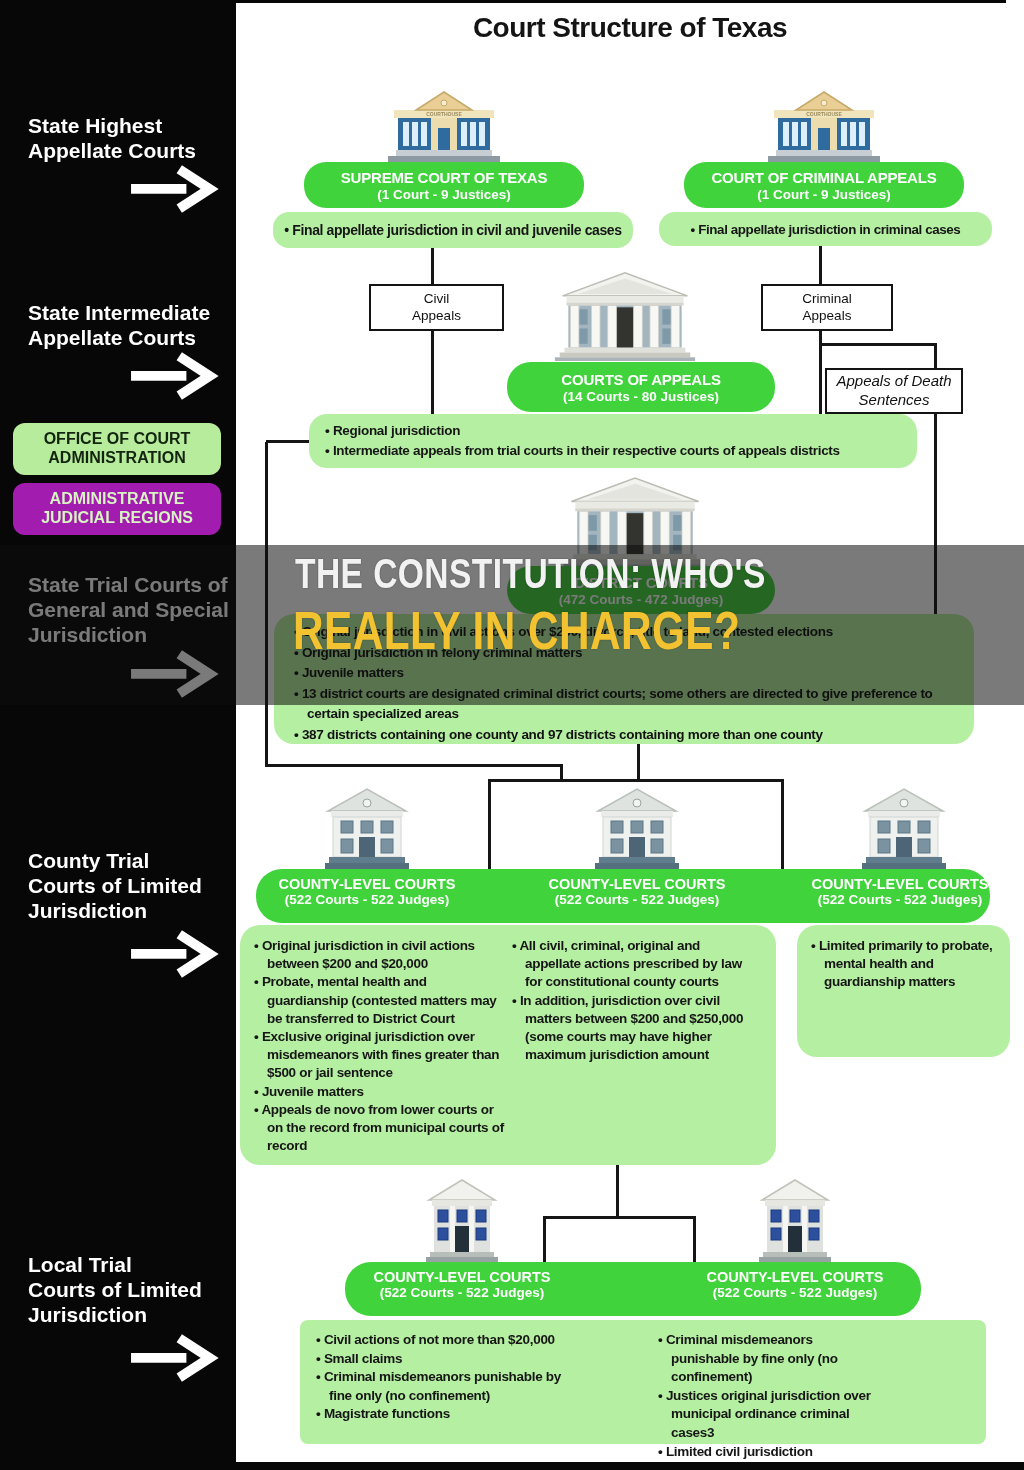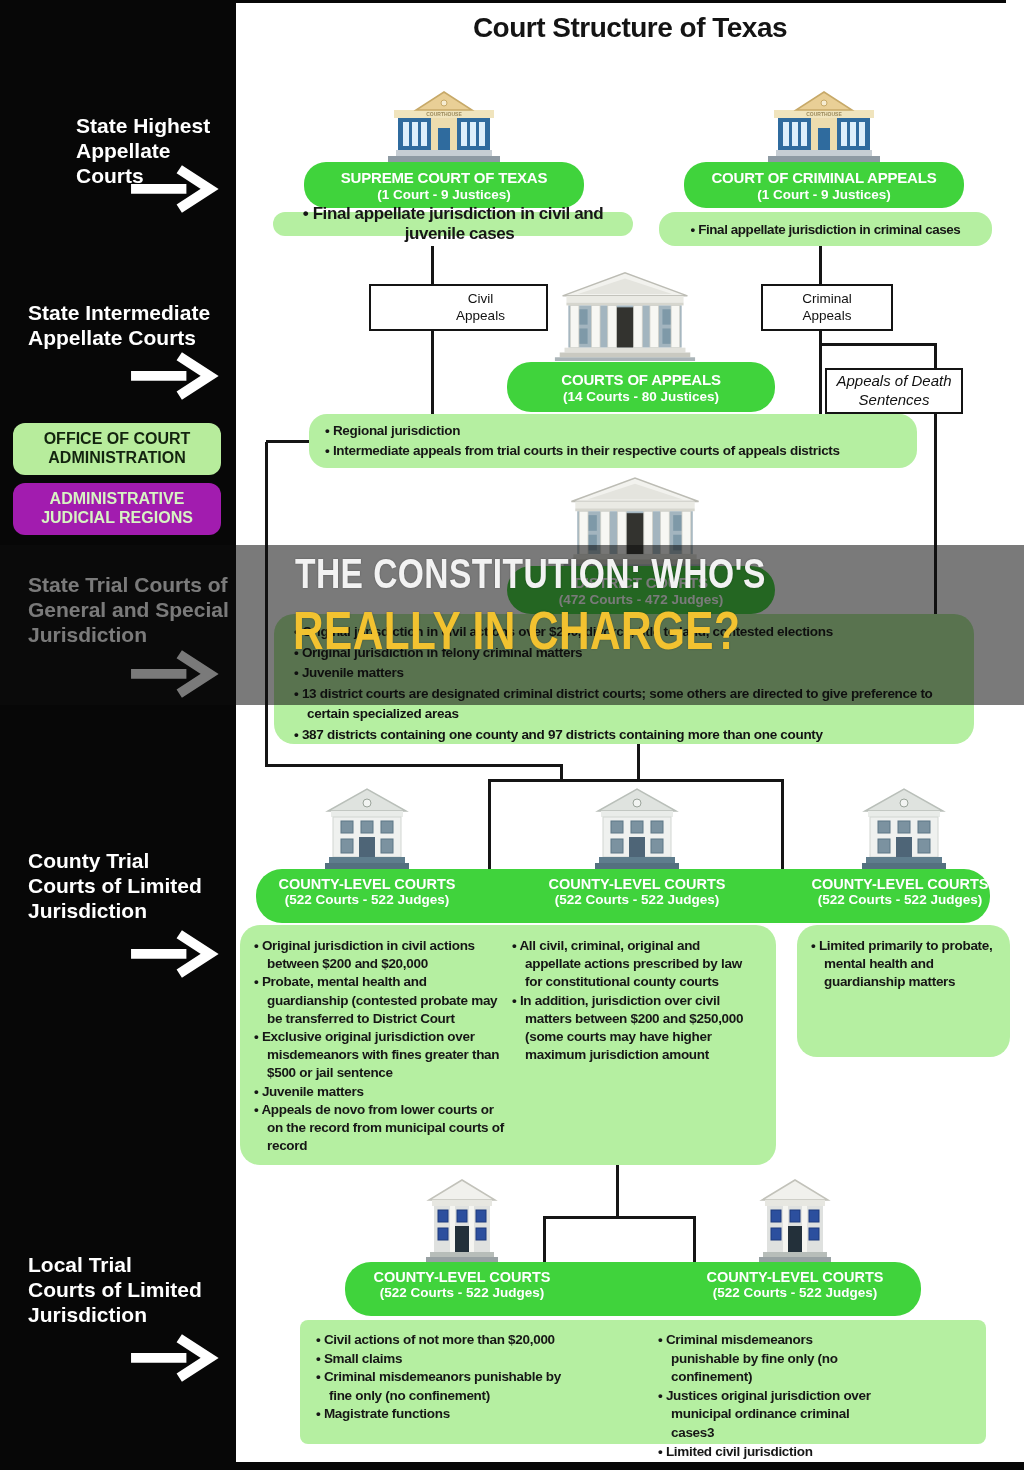--- a/index.html
+++ b/index.html
@@ -122,21 +122,21 @@
       <symbol id="arrow-r" viewBox="0 0 110 56">
         <path d="M8 29 H70" stroke="#ffffff" stroke-width="11" fill="none"></path>
         <path d="M62 7 L96 29 L62 51" stroke="#ffffff" stroke-width="11" fill="none"></path>
       </symbol>
     </defs>
   </svg>
 
   <div class="abs strip" style="left:0;top:0;width:1006px;height:3px;"></div>
 
   <div class="abs sidebar">
-    <div class="side-label" style="top:113px;margin-left:48px;">State Highest
+    <div class="side-label" style="top:113px;">State Highest
 Appellate Courts</div>
     <svg class="icon" style="left:118px;top:163px;" width="110" height="50" viewBox="0 0 110 56">
         <use href="#arrow-r"></use>
       </svg>
     <div class="side-label" style="top:300px;">State Intermediate
 Appellate Courts</div>
     <svg class="icon" style="left:118px;top:350px;" width="110" height="50" viewBox="0 0 110 56">
         <use href="#arrow-r"></use>
       </svg>
     <div class="side-pill" style="top:423px;background:#b7ec9c;color:#13240f;">OFFICE OF COURT
@@ -195,28 +195,28 @@
   <div class="abs gnode" style="left:304px;top:162px;width:280px;height:46px;">
     <div class="t1">SUPREME COURT OF TEXAS</div>
     <div class="t2">(1 Court - 9 Justices)</div>
   </div>
 
   <div class="abs gnode" style="left:684px;top:162px;width:280px;height:46px;">
     <div class="t1">COURT OF CRIMINAL APPEALS</div>
     <div class="t2">(1 Court - 9 Justices)</div>
   </div>
 
-  <div class="abs lnote lnote-center" style="left:273px;top:212px;width:360px;height:24px;font-size:17px;letter-spacing:-0.4px;">
+  <div class="abs lnote lnote-center" style="left:273px;top:212px;width:360px;height:36px;font-size:14px;letter-spacing:-0.4px;">
     <span class="bullet">Final appellate jurisdiction in civil and juvenile cases</span>
   </div>
   <div class="abs lnote lnote-center" style="left:659px;top:212px;width:333px;height:34px;font-size:13.4px;letter-spacing:-0.4px;">
     <span class="bullet">Final appellate jurisdiction in criminal cases</span>
   </div>
 
-  <div class="abs wbox" style="left:369px;top:284px;width:131px;height:43px;padding-left:44px;">Civil
+  <div class="abs wbox" style="left:369px;top:284px;width:131px;height:43px;">Civil
 Appeals</div>
   <div class="abs wbox" style="left:761px;top:284px;width:128px;height:43px;">Criminal
 Appeals</div>
   <div class="abs wbox" style="left:825px;top:368px;width:134px;height:42px;font-size:15px;font-style:italic;">Appeals of Death
 Sentences</div>
 
   <svg class="icon" style="left:553px;top:270px;" width="144" height="92" viewBox="0 0 150 94">
       <use href="#ch-b"></use>
     </svg>
   <div class="abs gnode" style="left:507px;top:362px;width:268px;height:50px;border-radius:24px;">
@@ -263,21 +263,21 @@
     <div class="t2">(522 Courts - 522 Judges)</div>
   </div>
   <div class="bar-label" style="left:790px;top:876px;width:220px;">
     <div class="t1">COUNTY-LEVEL COURTS</div>
     <div class="t2">(522 Courts - 522 Judges)</div>
   </div>
 
   <div class="abs lnote" style="left:240px;top:925px;width:536px;height:240px;border-radius:20px;">
     <div class="notes-col" style="left:14px;top:12px;width:250px;">
       <div class="bullet">Original jurisdiction in civil actions between $200 and $20,000</div>
-      <div class="bullet">Probate, mental health and guardianship (contested probate may be transferred to District Court</div>
+      <div class="bullet">Probate, mental health and guardianship (contested matters may be transferred to District Court</div>
       <div class="bullet">Exclusive original jurisdiction over misdemeanors with fines greater than $500 or jail sentence</div>
       <div class="bullet">Juvenile matters</div>
       <div class="bullet">Appeals de novo from lower courts or on the record from municipal courts of record</div>
     </div>
     <div class="notes-col" style="left:272px;top:12px;width:240px;">
       <div class="bullet">All civil, criminal, original and appellate actions prescribed by law for constitutional county courts</div>
       <div class="bullet">In addition, jurisdiction over civil matters between $200 and $250,000 (some courts may have higher maximum jurisdiction amount</div>
     </div>
   </div>
   <div class="abs lnote" style="left:797px;top:925px;width:213px;height:132px;border-radius:20px;">

